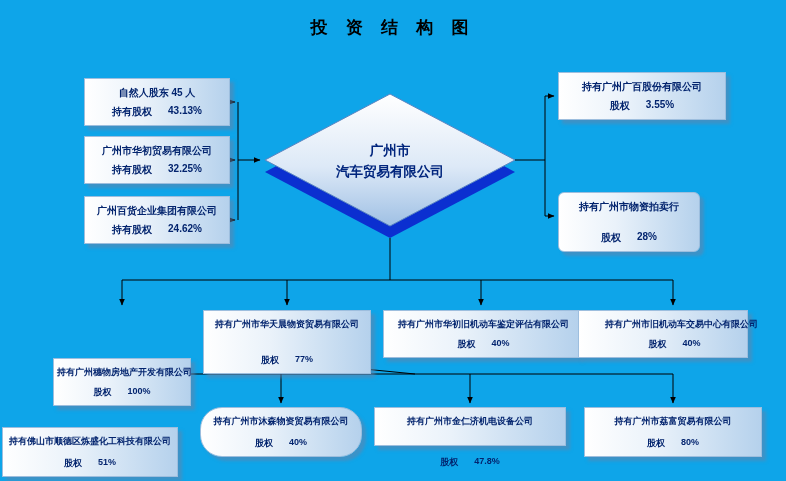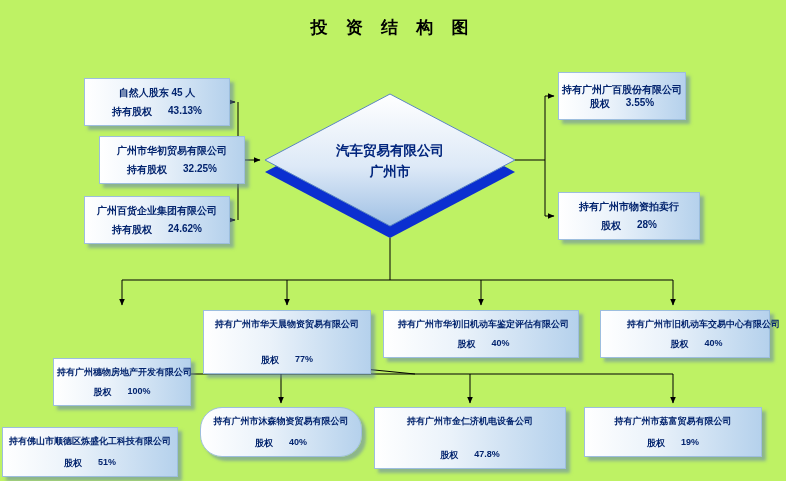--- a/index.html
+++ b/index.html
@@ -1,21 +1,21 @@
 <!DOCTYPE html>
 <html><head>
 <meta charset="utf-8">
 <style>
   * { margin:0; padding:0; box-sizing:border-box; }
   html,body { background:#ffffff; }
   body { font-family:"Liberation Sans", sans-serif; }
 
   .stage {
     position:relative; width:786px; height:481px;
-    background:#bef264; overflow:hidden;
+    background:#0ea5e9; overflow:hidden;
   }
 
   .title {
     position:absolute; top:16px; left:0; width:100%;
     text-align:center; font-family:"Liberation Serif", serif;
     font-weight:bold; font-size:17px; letter-spacing:7px; color:#000;
     z-index:4;
   }
 
   svg.connectors { position:absolute; left:0; top:0; z-index:1; }
@@ -92,54 +92,54 @@
       <line x1="673" y1="374" x2="673" y2="403" marker-end="url(#arrow)"></line>
     </g>
 
     <g>
       <polygon points="265,172 390,106 515,172 390,238" fill="#0b2fd0"></polygon>
       <polygon points="265,160 390,94 515,160 390,226" fill="url(#diamondGrad)" stroke="#5b85c2" stroke-width="1"></polygon>
     </g>
   </svg>
 
   <div class="center-label">
+    <div>广州市</div>
     <div>汽车贸易有限公司</div>
-    <div>广州市</div>
   </div>
 
   <div class="box" style="left:84px; top:78px; width:146px; height:48px;">
     <div class="box-name">自然人股东 45 人</div>
     <div class="box-share">
       <span>持有股权</span>
       <span>43.13%</span>
     </div>
   </div>
-  <div class="box" style="left:84px; top:136px; width:146px; height:48px;margin-left:15px;">
+  <div class="box" style="left:84px; top:136px; width:146px; height:48px;">
     <div class="box-name">广州市华初贸易有限公司</div>
     <div class="box-share">
       <span>持有股权</span>
       <span>32.25%</span>
     </div>
   </div>
   <div class="box" style="left:84px; top:196px; width:146px; height:48px;">
     <div class="box-name">广州百货企业集团有限公司</div>
     <div class="box-share">
       <span>持有股权</span>
       <span>24.62%</span>
     </div>
   </div>
 
-  <div class="box" style="left:558px; top:72px; width:128px; height:48px;justify-content:center;">
+  <div class="box" style="left:558px; top:72px; width:168px; height:48px;">
     <div class="box-name">持有广州广百股份有限公司</div>
     <div class="box-share">
       <span>股权</span>
       <span>3.55%</span>
     </div>
   </div>
-  <div class="box" style="left:558px; top:192px; width:142px; height:48px;">
+  <div class="box" style="left:558px; top:192px; width:142px; height:60px;border-radius:6px;">
     <div class="box-name">持有广州市物资拍卖行</div>
     <div class="box-share">
       <span>股权</span>
       <span>28%</span>
     </div>
   </div>
 
   <div class="box small" style="left:53px; top:310px; width:138px; height:48px;margin-top:48px;">
     <div class="box-name">持有广州穗物房地产开发有限公司</div>
     <div class="box-share">
@@ -154,21 +154,21 @@
       <span>77%</span>
     </div>
   </div>
   <div class="box small" style="left:383px; top:310px; width:196px; height:48px;padding-left:8px;">
     <div class="box-name">持有广州市华初旧机动车鉴定评估有限公司</div>
     <div class="box-share">
       <span>股权</span>
       <span>40%</span>
     </div>
   </div>
-  <div class="box small" style="left:600px; top:310px; width:170px; height:48px;padding-left:26px;">
+  <div class="box small" style="left:578px; top:310px; width:170px; height:48px;padding-left:26px;">
     <div class="box-name">持有广州市旧机动车交易中心有限公司</div>
     <div class="box-share">
       <span>股权</span>
       <span>40%</span>
     </div>
   </div>
 
   <div class="box small" style="left:2px; top:407px; width:176px; height:50px;margin-top:20px;">
     <div class="box-name">持有佛山市顺德区炼盛化工科技有限公司</div>
     <div class="box-share">
@@ -176,28 +176,28 @@
       <span>51%</span>
     </div>
   </div>
   <div class="box small" style="left:200px; top:407px; width:162px; height:50px;border-radius:22px;">
     <div class="box-name">持有广州市沐森物资贸易有限公司</div>
     <div class="box-share">
       <span>股权</span>
       <span>40%</span>
     </div>
   </div>
-  <div class="box small" style="left:374px; top:407px; width:192px; height:62px;">
+  <div class="box small" style="left:374px; top:407px; width:192px; height:39px;gap:28px;">
     <div class="box-name">持有广州市金仁济机电设备公司</div>
     <div class="box-share">
       <span>股权</span>
       <span>47.8%</span>
     </div>
   </div>
   <div class="box small" style="left:584px; top:407px; width:178px; height:50px;">
     <div class="box-name">持有广州市荔富贸易有限公司</div>
     <div class="box-share">
       <span>股权</span>
-      <span>19%</span>
+      <span>80%</span>
     </div>
   </div>
 
 </div>
 
 </body></html>

